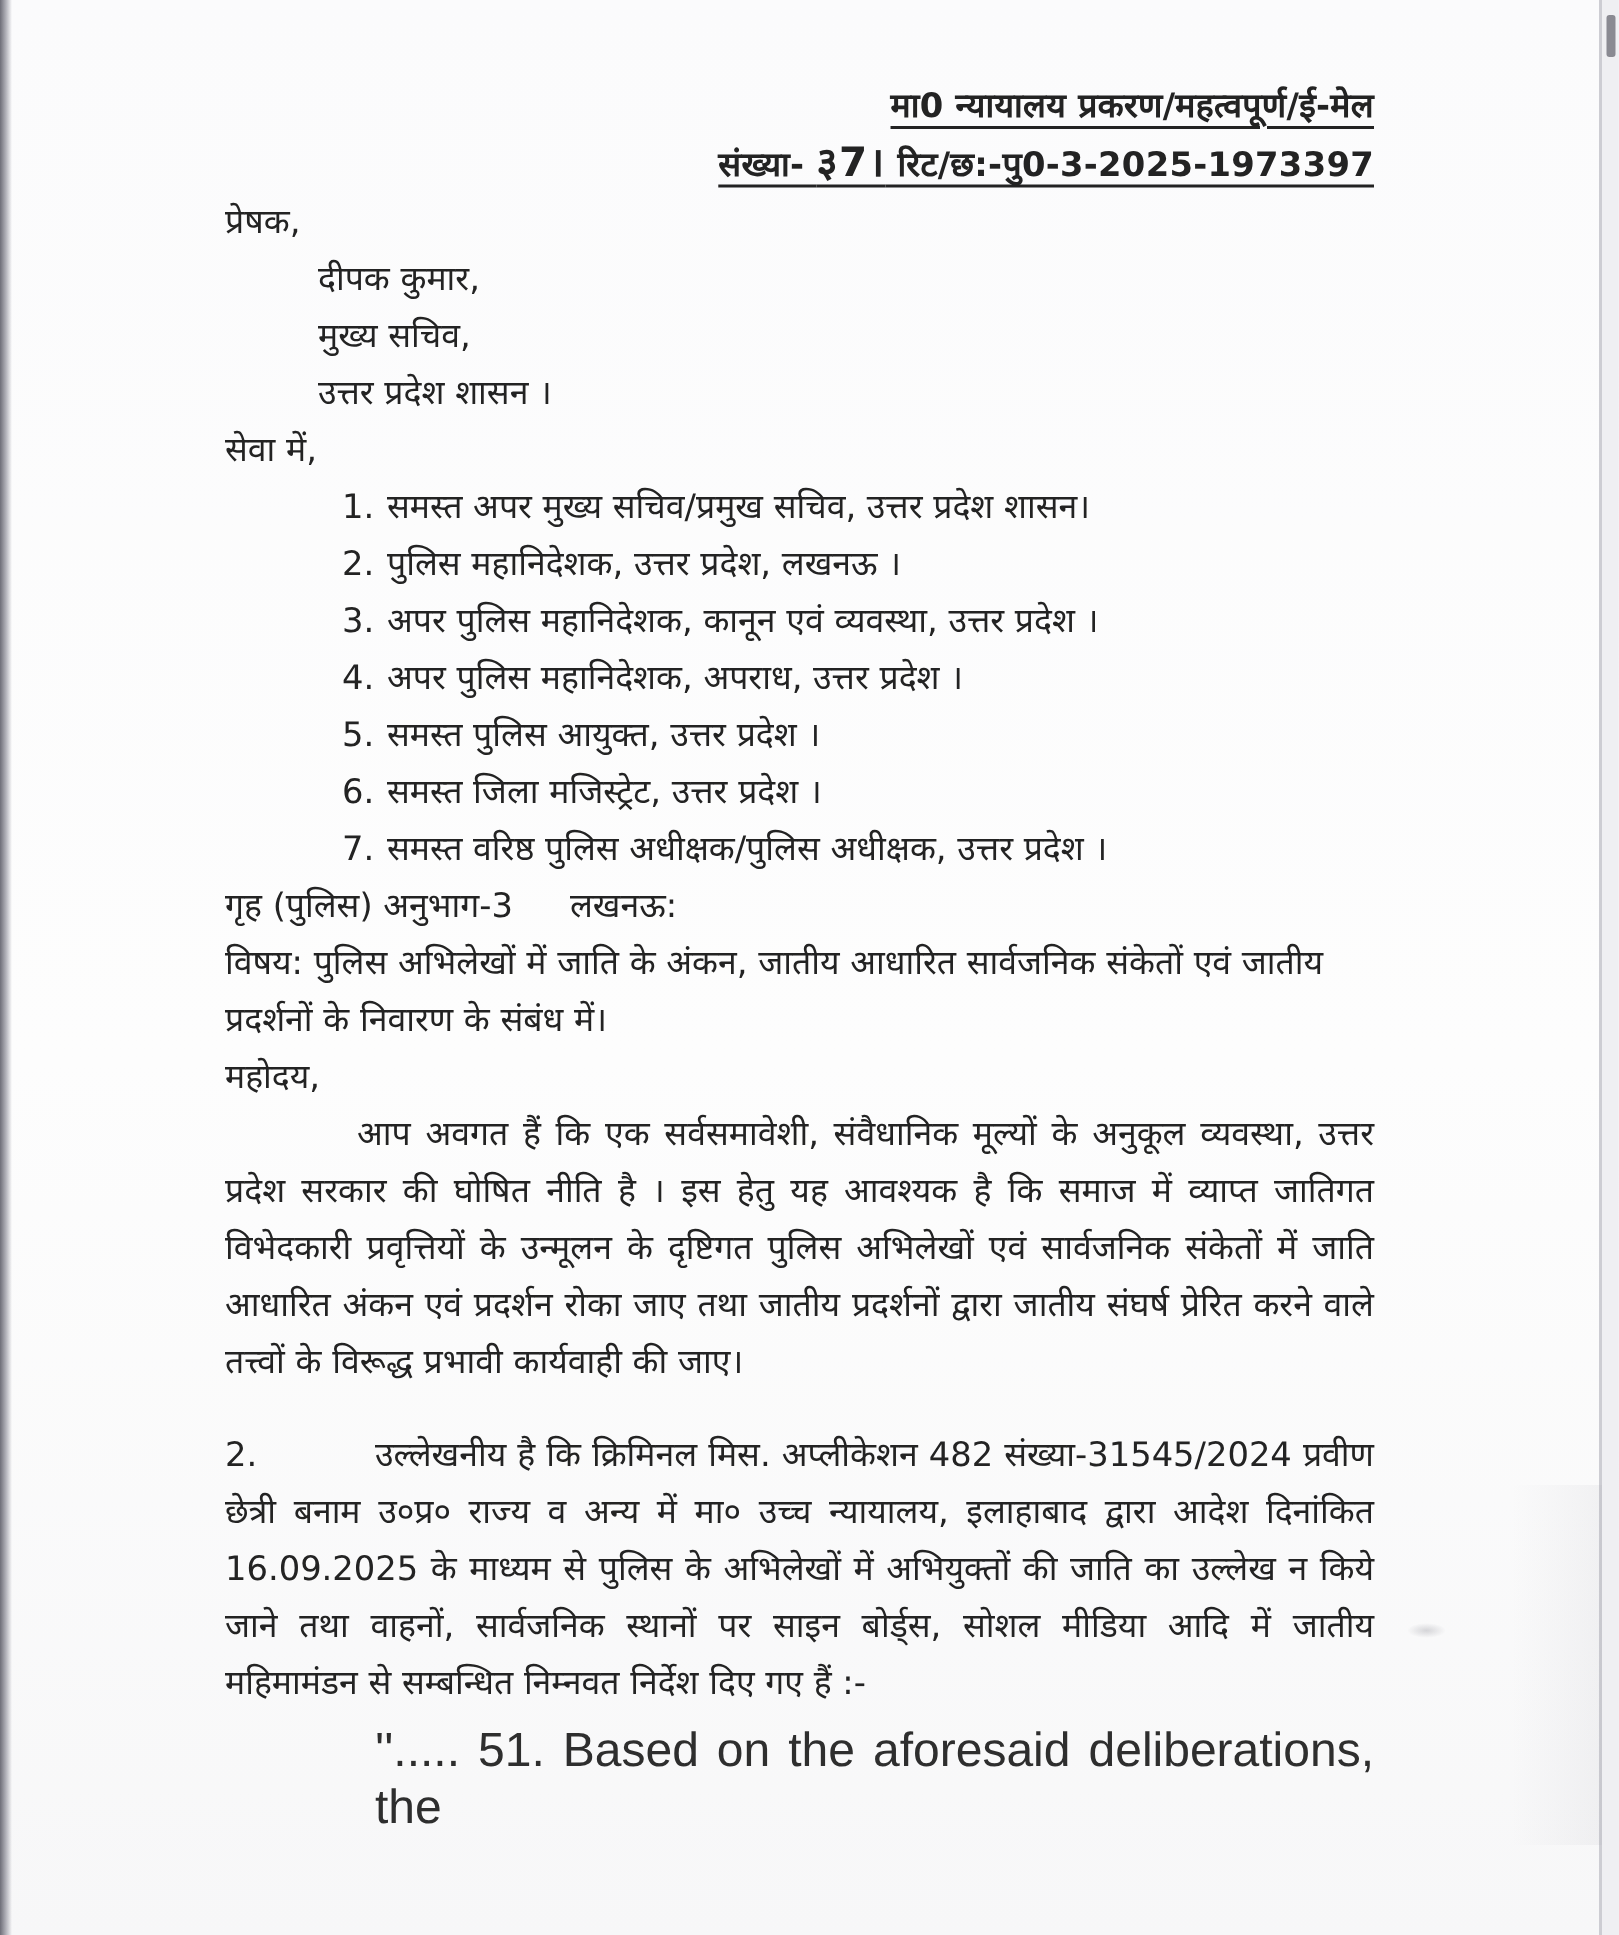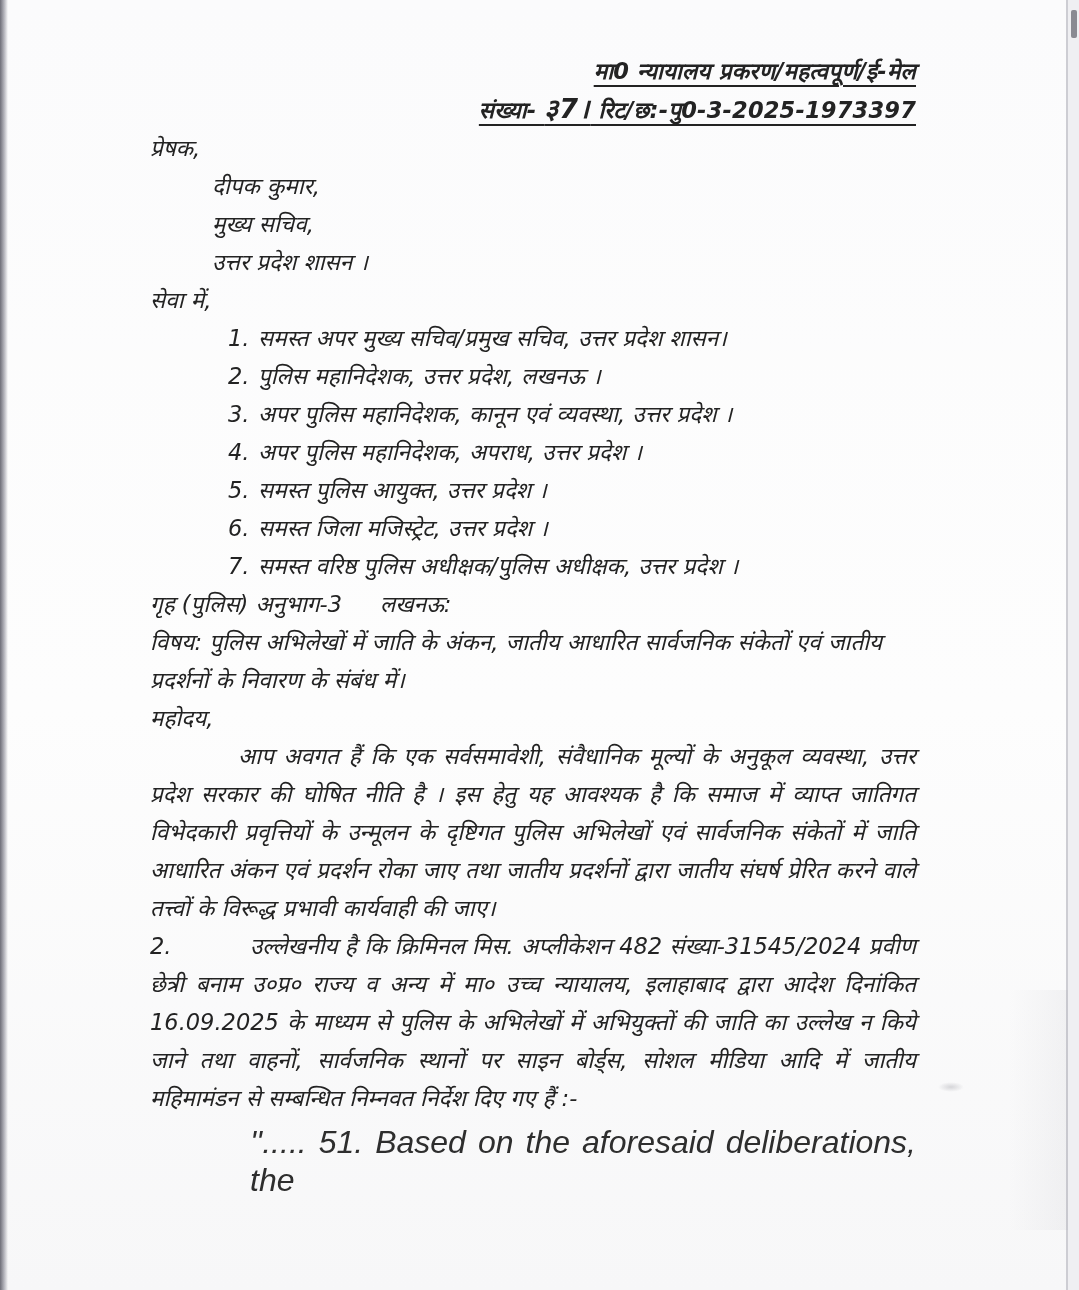--- a/index.html
+++ b/index.html
@@ -6,21 +6,21 @@
   body{
     width:1079px;height:1290px;
     background:#e9e9ec;
     font-family:"DejaVu Sans","Liberation Sans",sans-serif;
     -webkit-font-smoothing:antialiased;
   }
   .page{
     position:relative;width:1079px;height:1290px;overflow:hidden;
     background:linear-gradient(180deg,#fbfbfc 0%, #fdfdfd 55%, #f7f7f8 100%);
     color:#232323;
-    font-size:22.5px;line-height:38px;font-style:italic;
+    font-size:22.5px;line-height:38px;
   }
   
   .edge-left{position:absolute;left:0;top:0;bottom:0;width:8px;
     background:linear-gradient(90deg,#6e6e78 0%,#b9b9c0 55%,rgba(250,250,250,0) 100%);}
   .edge-right-band{position:absolute;right:0;top:0;bottom:0;width:11px;background:#efeff2;}
   .edge-right-line{position:absolute;right:11px;top:0;bottom:0;width:2px;background:#cdcdd3;}
   .corner-mark{position:absolute;right:2px;top:10px;width:6px;height:28px;background:#8a8a92;border-radius:2px;}
   .smudge{position:absolute;left:938px;top:1082px;width:26px;height:10px;border-radius:50%;
     background:radial-gradient(ellipse at center, rgba(120,120,130,.28), rgba(120,120,130,0) 70%);}
   .fold-shadow{position:absolute;right:11px;top:990px;width:60px;height:240px;
@@ -49,21 +49,21 @@
   .refline{display:flex;align-items:baseline;}
   .refline .sec{flex:0 0 auto;}
   .refline .place{margin-left:38px;}
   .refline .date{margin-left:50px;}
 
   .subject{text-align:left;}
   .para{text-align:justify;margin:0;}
   .p1{text-indent:88px;}
   .p2wrap{position:relative;}
   .p2num{position:absolute;left:0;top:0;}
-  .p2{text-indent:100px;}
+  .p2{text-indent:100px;margin-top:24px;}
 
   .quote-en{
     font-family:"Liberation Sans","DejaVu Sans",sans-serif;
     font-size:32px;color:#2e2e2e;
     padding-left:100px;margin-top:6px;
     text-align:justify;text-align-last:justify;
   }
 </style>
 </head>
 <body>

